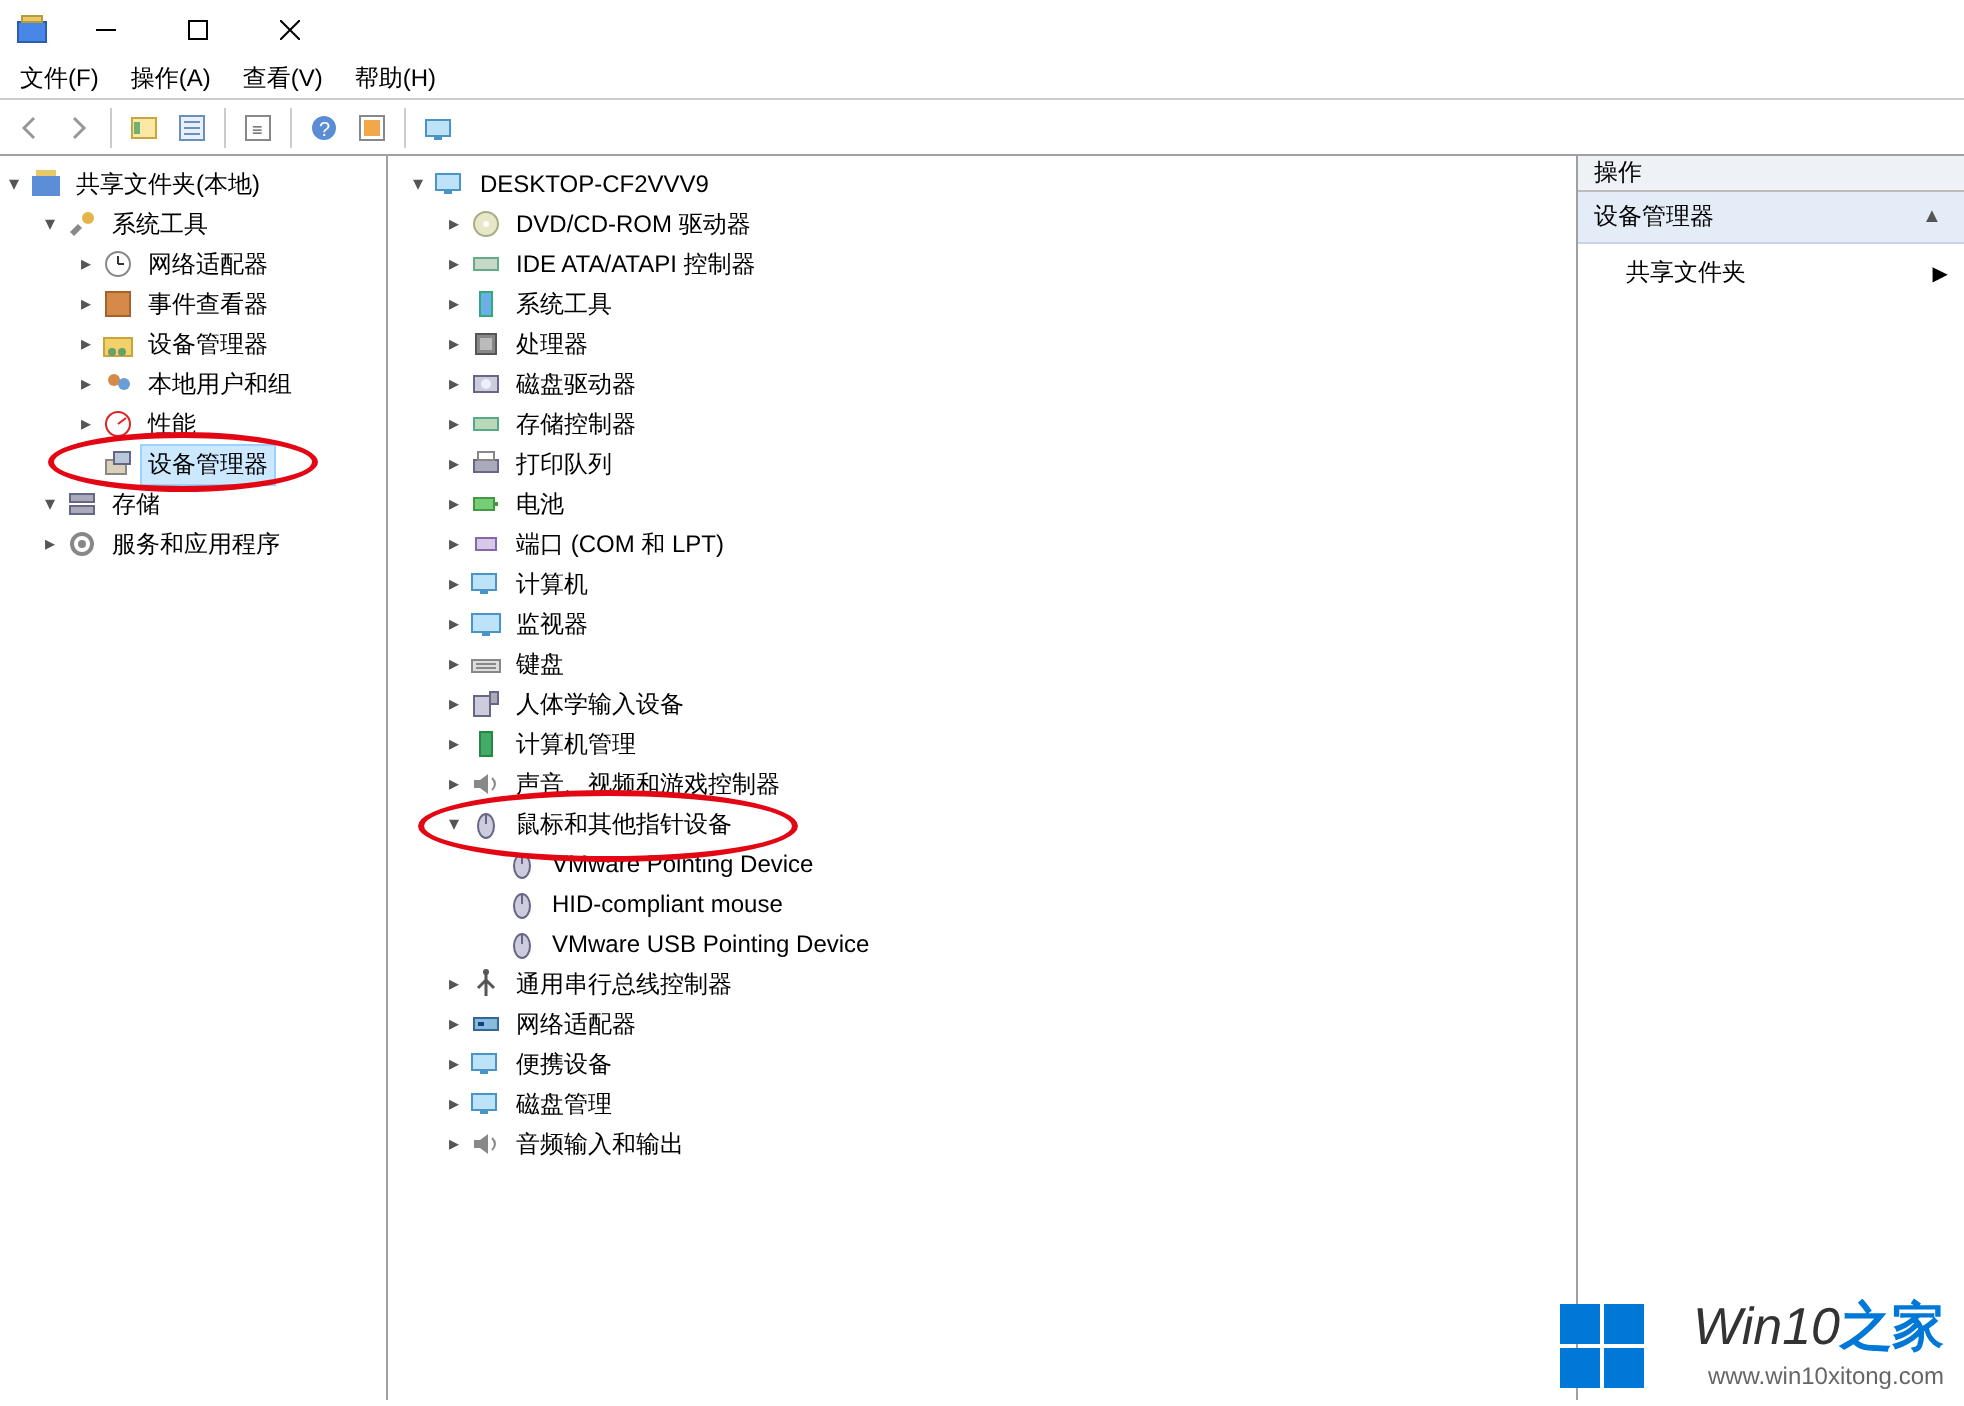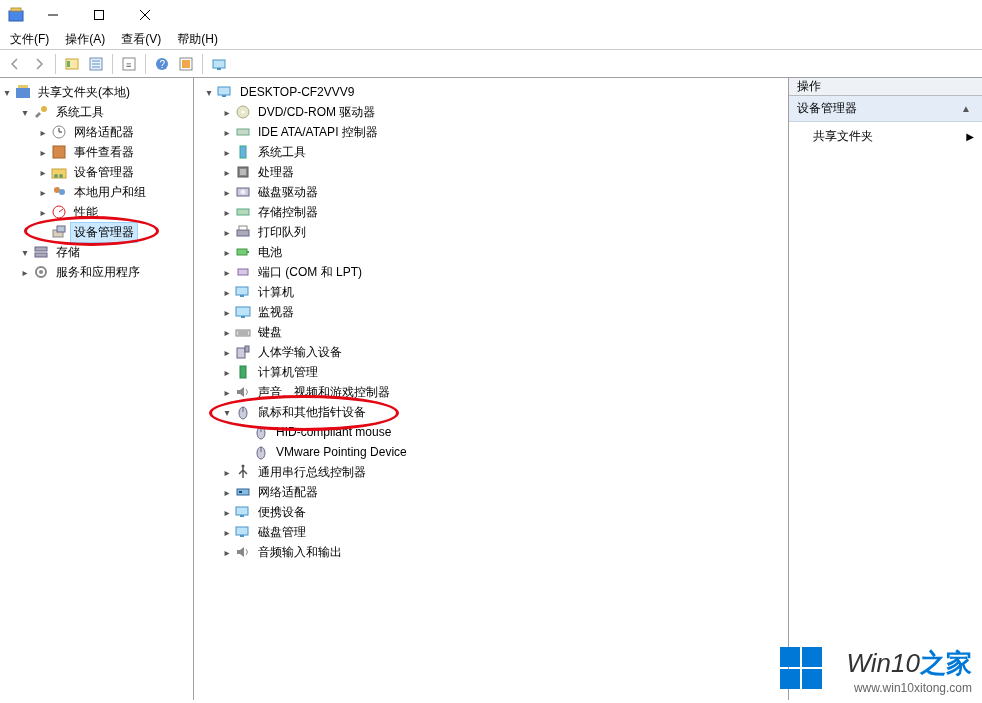--- a/index.html
+++ b/index.html
@@ -119,21 +119,21 @@
   .red-ring {
     position: absolute;
     border: 3px solid #e30613;
     border-radius: 50%;
     pointer-events: none;
   }
   .watermark {
     position: absolute;
     right: 10px;
     bottom: 8px;
-    display:flex; align-items:flex-start; gap:24px;
+    display:flex; align-items:flex-end; gap:24px;
   }
   .watermark .logo {
     display:flex; flex-wrap:wrap; width:44px; height:44px;
   }
   .watermark .logo div { width:20px; height:20px; background:#0078d7; margin:1px; }
   .watermark .txt { text-align:right; }
   .watermark .txt .big { font-size:26px; font-weight:400; color:#333; font-style:italic;}
   .watermark .txt .big em { font-style:normal; color:#0078d7; font-weight:600;}
   .watermark .txt .url { font-size:12px; color:#666; }
   svg { display:block; }
@@ -555,34 +555,47 @@
       <span class="indent"></span>
         <span class="indent"></span>
         <span class="indent" style="width:8px"></span>
         <span class="caret empty">▸</span>
       <span class="node-icon">
           <svg width="16" height="16">
             <ellipse cx="8" cy="9" rx="4" ry="6" fill="#ccd" stroke="#668"></ellipse>
             <line x1="8" y1="3" x2="8" y2="8" stroke="#668"></line>
           </svg>
         </span>
-      <span class="label-span">HID-compliant mouse</span>
+      <span class="label-span">VMware Pointing Device</span>
     </div>
     <div class="tree-row">
       <span class="indent"></span>
         <span class="indent"></span>
         <span class="indent" style="width:8px"></span>
         <span class="caret empty">▸</span>
       <span class="node-icon">
           <svg width="16" height="16">
             <ellipse cx="8" cy="9" rx="4" ry="6" fill="#ccd" stroke="#668"></ellipse>
             <line x1="8" y1="3" x2="8" y2="8" stroke="#668"></line>
           </svg>
         </span>
-      <span class="label-span">VMware Pointing Device</span>
+      <span class="label-span">HID-compliant mouse</span>
+    </div>
+    <div class="tree-row">
+      <span class="indent"></span>
+        <span class="indent"></span>
+        <span class="indent" style="width:8px"></span>
+        <span class="caret empty">▸</span>
+      <span class="node-icon">
+          <svg width="16" height="16">
+            <ellipse cx="8" cy="9" rx="4" ry="6" fill="#ccd" stroke="#668"></ellipse>
+            <line x1="8" y1="3" x2="8" y2="8" stroke="#668"></line>
+          </svg>
+        </span>
+      <span class="label-span">VMware USB Pointing Device</span>
     </div>
     <div class="tree-row">
       <span class="indent"></span>
         <span class="indent" style="width:8px"></span>
         <span class="caret">▸</span>
       <span class="node-icon">
           <svg width="16" height="16">
             <path d="M8 2 L8 14 M8 6 L4 10 M8 6 L12 10" stroke="#555" fill="none" stroke-width="1.5"></path>
             <circle cx="8" cy="2" r="1.5" fill="#555"></circle>
           </svg>

